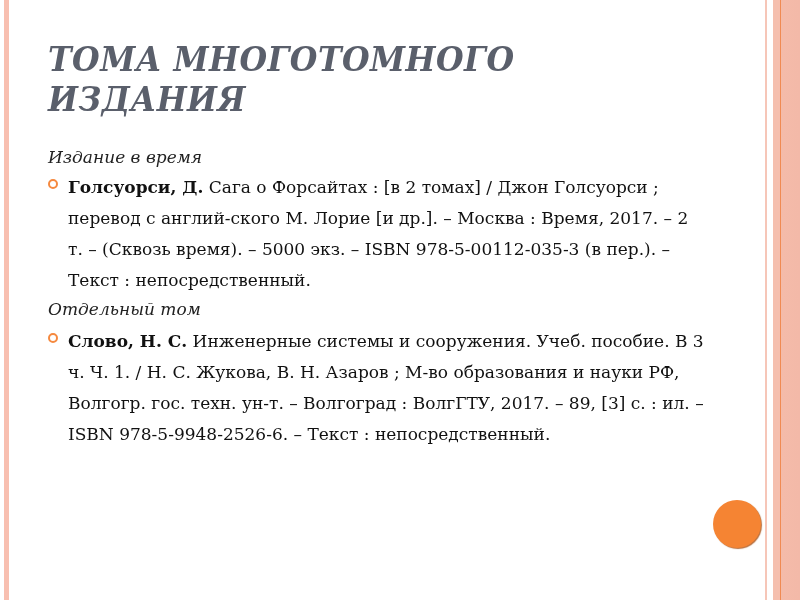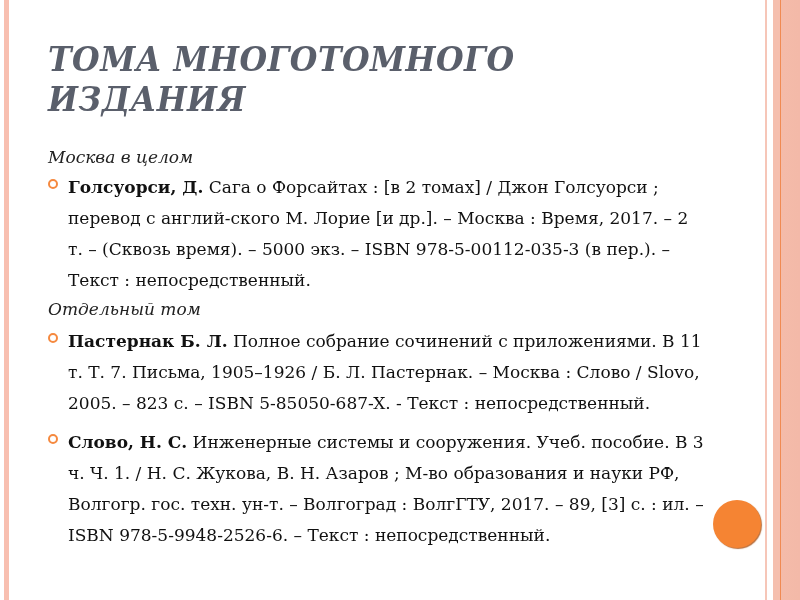--- a/index.html
+++ b/index.html
@@ -35,30 +35,26 @@
 </head>
 <body>
 
 <div class="left-bar"></div>
 <div class="right-thin"></div>
 <div class="right-band"></div>
 
 <h1 class="title" style="margin:0;">ТОМА МНОГОТОМНОГО ИЗДАНИЯ</h1>
 
 <div class="content">
-  <div class="section-label">Москва в целом</div>
+  <div class="section-label">Издание в время</div>
   <div class="entry">
     <span class="bullet"></span>
     <b>Голсуорси, Д.</b><span> Сага о Форсайтах : [в 2 томах] / Джон Голсуорси ; перевод с англий-ского М. Лорие [и др.]. – Москва : Время, 2017. – 2 т.  – (Сквозь время). – 5000 экз. – ISBN 978-5-00112-035-3 (в пер.). – Текст : непосредственный.</span>
   </div>
 
   <div class="section-label second">Отдельный том</div>
-  <div class="entry">
-    <span class="bullet"></span>
-    <b>Пастернак Б. Л.</b><span> Полное собрание сочинений с приложениями. В 11 т. Т. 7. Письма, 1905–1926 / Б. Л. Пастернак. – Москва : Слово / Slovo, 2005. – 823 с. – ISBN 5-85050-687-X. - Текст : непосредственный.</span>
-  </div>
   <div class="entry">
     <span class="bullet"></span>
     <b>Слово, Н. С.</b><span> Инженерные системы и сооружения. Учеб. пособие. В 3 ч. Ч. 1. / Н. С. Жукова, В. Н. Азаров ; М-во образования и науки РФ, Волгогр. гос. техн. ун-т. – Волгоград : ВолгГТУ, 2017. – 89, [3] с. : ил. – ISBN 978-5-9948-2526-6. – Текст : непосредственный.</span>
   </div>
 </div>
 
 <div class="circle"></div>
 
 </body></html>

